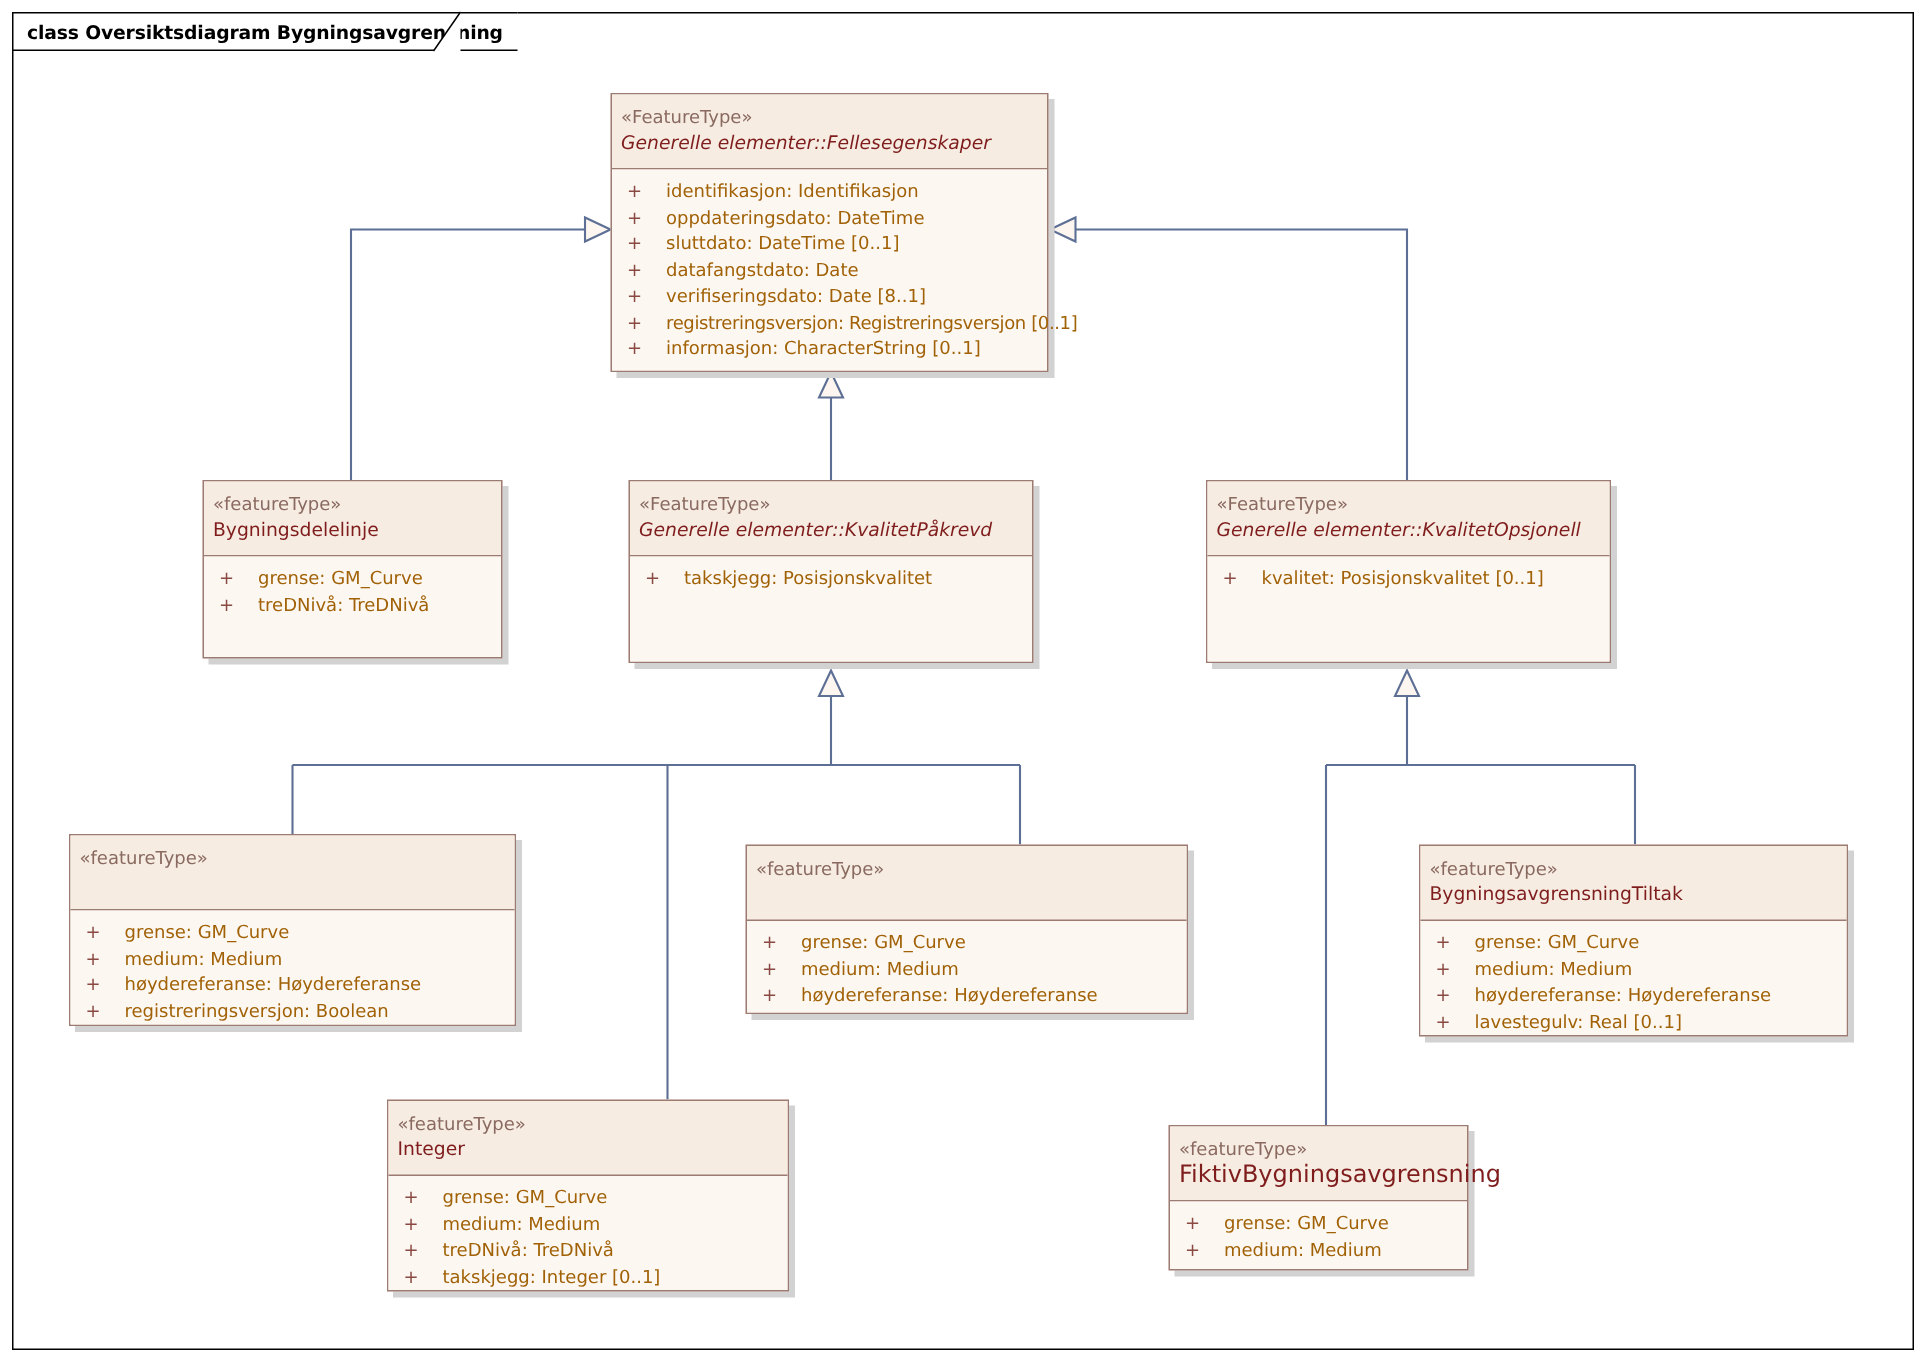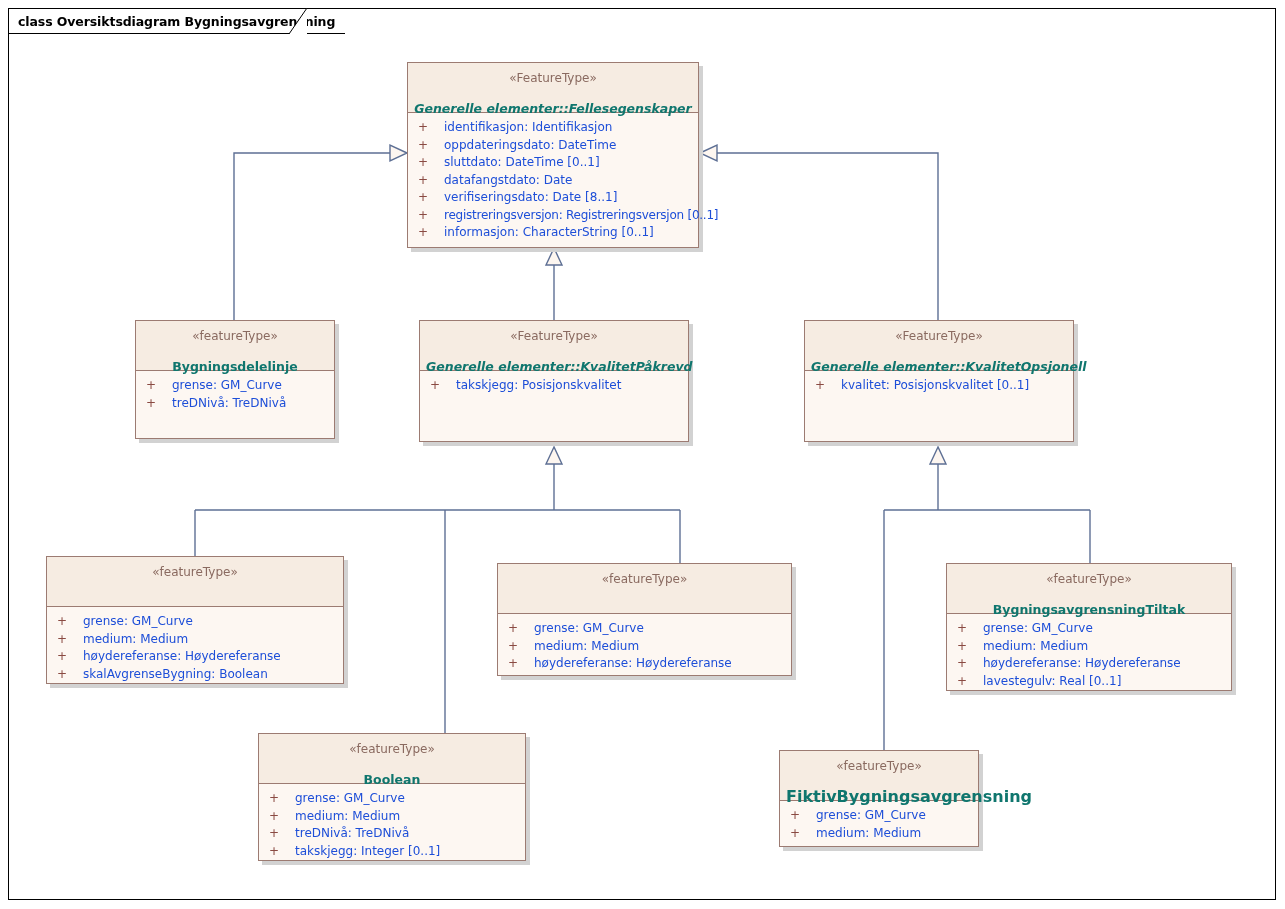--- a/index.html
+++ b/index.html
@@ -89,36 +89,36 @@
     box-sizing: border-box;
     z-index: 3;
     background: #fdf7f2;
     border: 1px solid #9c7b72;
     box-shadow: 4px 4px 0 0 #d2d2d2;
   }
   .uml-header {
     box-sizing: border-box;
     background: #f6ece2;
     border-bottom: 1px solid #9c7b72;
-    text-align: center;
+    text-align: left;
     padding: 7px 6px 8px 6px;
   }
   .uml-stereotype {
     font-size: 12px;
     color: #8a6a60;
     line-height: 16px;
     white-space: nowrap;
   }
   .uml-name {
     font-size: 12.5px;
-    color: #0f766e;
-    font-weight: bold;
+    color: #7f1d1d;
+    font-weight: normal;
     line-height: 17px;
     white-space: nowrap;
-    margin-top: 14px;
+    margin-top: 0;
   }
   .uml-name.qualified {
     font-style: italic;
   }
   .uml-attrs {
     box-sizing: border-box;
     background: #fdf7f2;
     padding: 6px 6px 6px 10px;
   }
   .attr-row {
@@ -128,21 +128,21 @@
     white-space: nowrap;
   }
   .attr-vis {
     width: 26px;
     flex: 0 0 26px;
     font-size: 12px;
     color: #8a4a42;
   }
   .attr-text {
     font-size: 12px;
-    color: #1d4ed8;
+    color: #a16207;
     text-align: center;
   }
 </style>
 </head>
 <body>
 
 <div id="diagram-root">
 
   <div class="frame-border"></div>
 
@@ -281,21 +281,21 @@
       <div class="attr-row">
         <span class="attr-vis">+</span>
         <span class="attr-text">medium: Medium</span>
       </div>
       <div class="attr-row">
         <span class="attr-vis">+</span>
         <span class="attr-text">høydereferanse: Høydereferanse</span>
       </div>
       <div class="attr-row">
         <span class="attr-vis">+</span>
-        <span class="attr-text">skalAvgrenseBygning: Boolean</span>
+        <span class="attr-text">registreringsversjon: Boolean</span>
       </div>
     </div>
   </div>
 
   <div class="uml-class" style="left:497px; top:563px; width:295px; height:113px;">
     <div class="uml-header" style="height:50px;">
       <div class="uml-stereotype">«featureType»</div>
     </div>
     <div class="uml-attrs" style="height:61px;">
       <div class="attr-row">
@@ -334,21 +334,21 @@
       <div class="attr-row">
         <span class="attr-vis">+</span>
         <span class="attr-text">lavestegulv: Real [0..1]</span>
       </div>
     </div>
   </div>
 
   <div class="uml-class" style="left:258px; top:733px; width:268px; height:128px;">
     <div class="uml-header" style="height:50px;">
       <div class="uml-stereotype">«featureType»</div>
-      <div class="uml-name">Boolean</div>
+      <div class="uml-name">Integer</div>
     </div>
     <div class="uml-attrs" style="height:76px;">
       <div class="attr-row">
         <span class="attr-vis">+</span>
         <span class="attr-text">grense: GM_Curve</span>
       </div>
       <div class="attr-row">
         <span class="attr-vis">+</span>
         <span class="attr-text">medium: Medium</span>
       </div>

